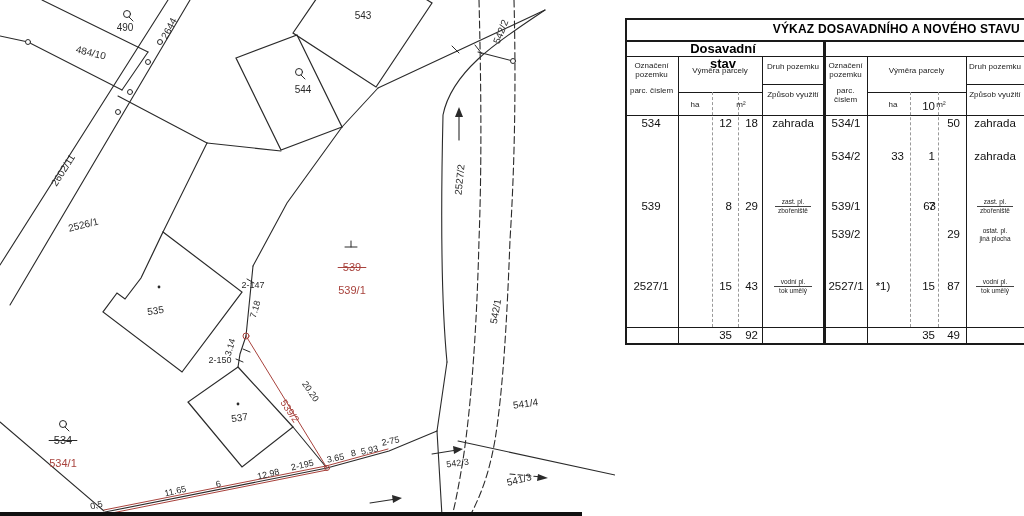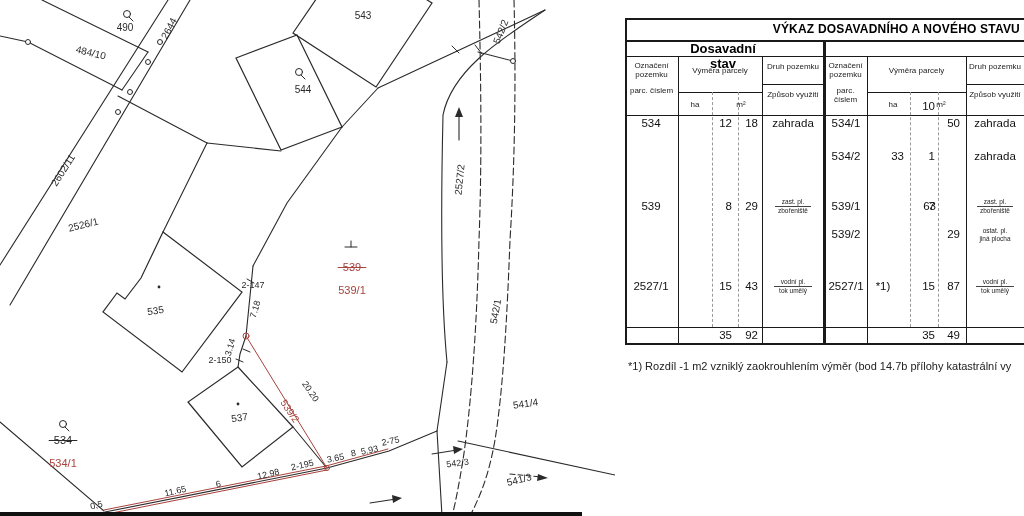--- a/index.html
+++ b/index.html
@@ -263,14 +263,13 @@
   <div class="frac" style="left:966px;top:278px;width:58px">
     <div class="top" style="display:inline-block">vodní pl.</div>
     <div>tok umělý</div>
   </div>
 
   <div class="cell r" style="left:700px;top:329px;width:32px">35</div>
   <div class="cell r" style="left:736px;top:329px;width:22px">92</div>
   <div class="cell r" style="left:903px;top:329px;width:32px">35</div>
   <div class="cell r" style="left:938px;top:329px;width:22px">49</div>
 
-  <div class="foot" style="left:628px;top:360px">*1) Rozdíl -1 m2 vzniklý zaokrouhlením výměr (bod 14.7b přílohy katastrální vy</div>
 </div>
 
 </body></html>

